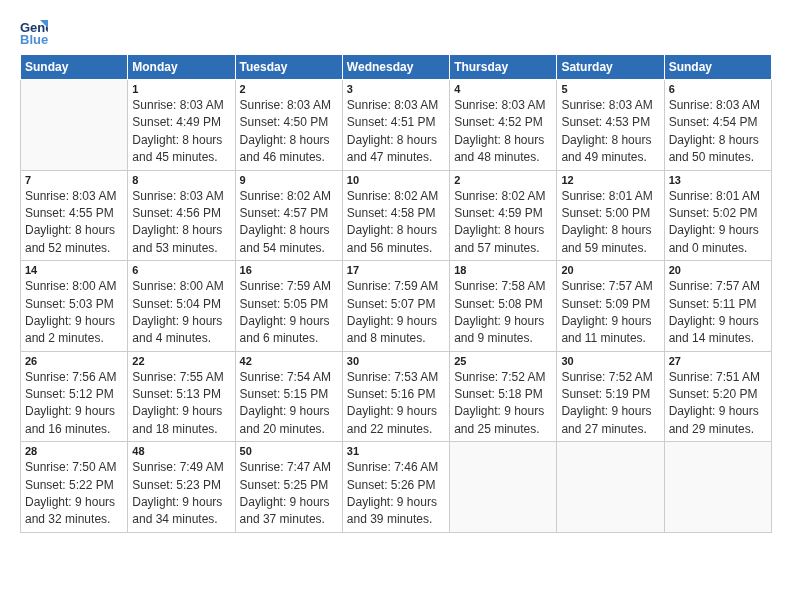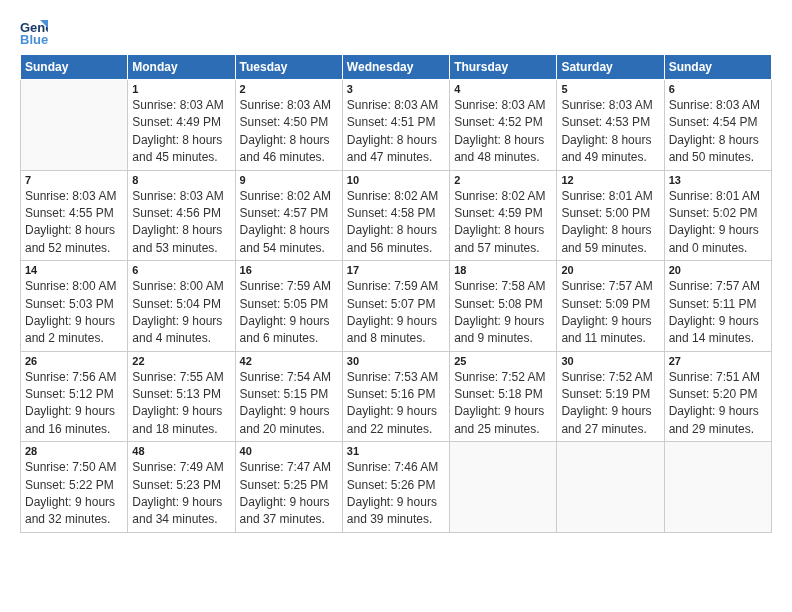--- a/index.html
+++ b/index.html
@@ -238,21 +238,21 @@
         <tr class="last-row">
           <td>
             <div class="day-num">28</div>
             <div class="day-info">Sunrise: 7:50 AM<br>Sunset: 5:22 PM<br>Daylight: 9 hours<br>and 32 minutes.</div>
           </td>
           <td>
             <div class="day-num">48</div>
             <div class="day-info">Sunrise: 7:49 AM<br>Sunset: 5:23 PM<br>Daylight: 9 hours<br>and 34 minutes.</div>
           </td>
           <td>
-            <div class="day-num">40</div>
+            <div class="day-num">50</div>
             <div class="day-info">Sunrise: 7:47 AM<br>Sunset: 5:25 PM<br>Daylight: 9 hours<br>and 37 minutes.</div>
           </td>
           <td>
             <div class="day-num">31</div>
             <div class="day-info">Sunrise: 7:46 AM<br>Sunset: 5:26 PM<br>Daylight: 9 hours<br>and 39 minutes.</div>
           </td>
           <td class="empty"></td>
           <td class="empty"></td>
           <td class="empty"></td>
         </tr>

